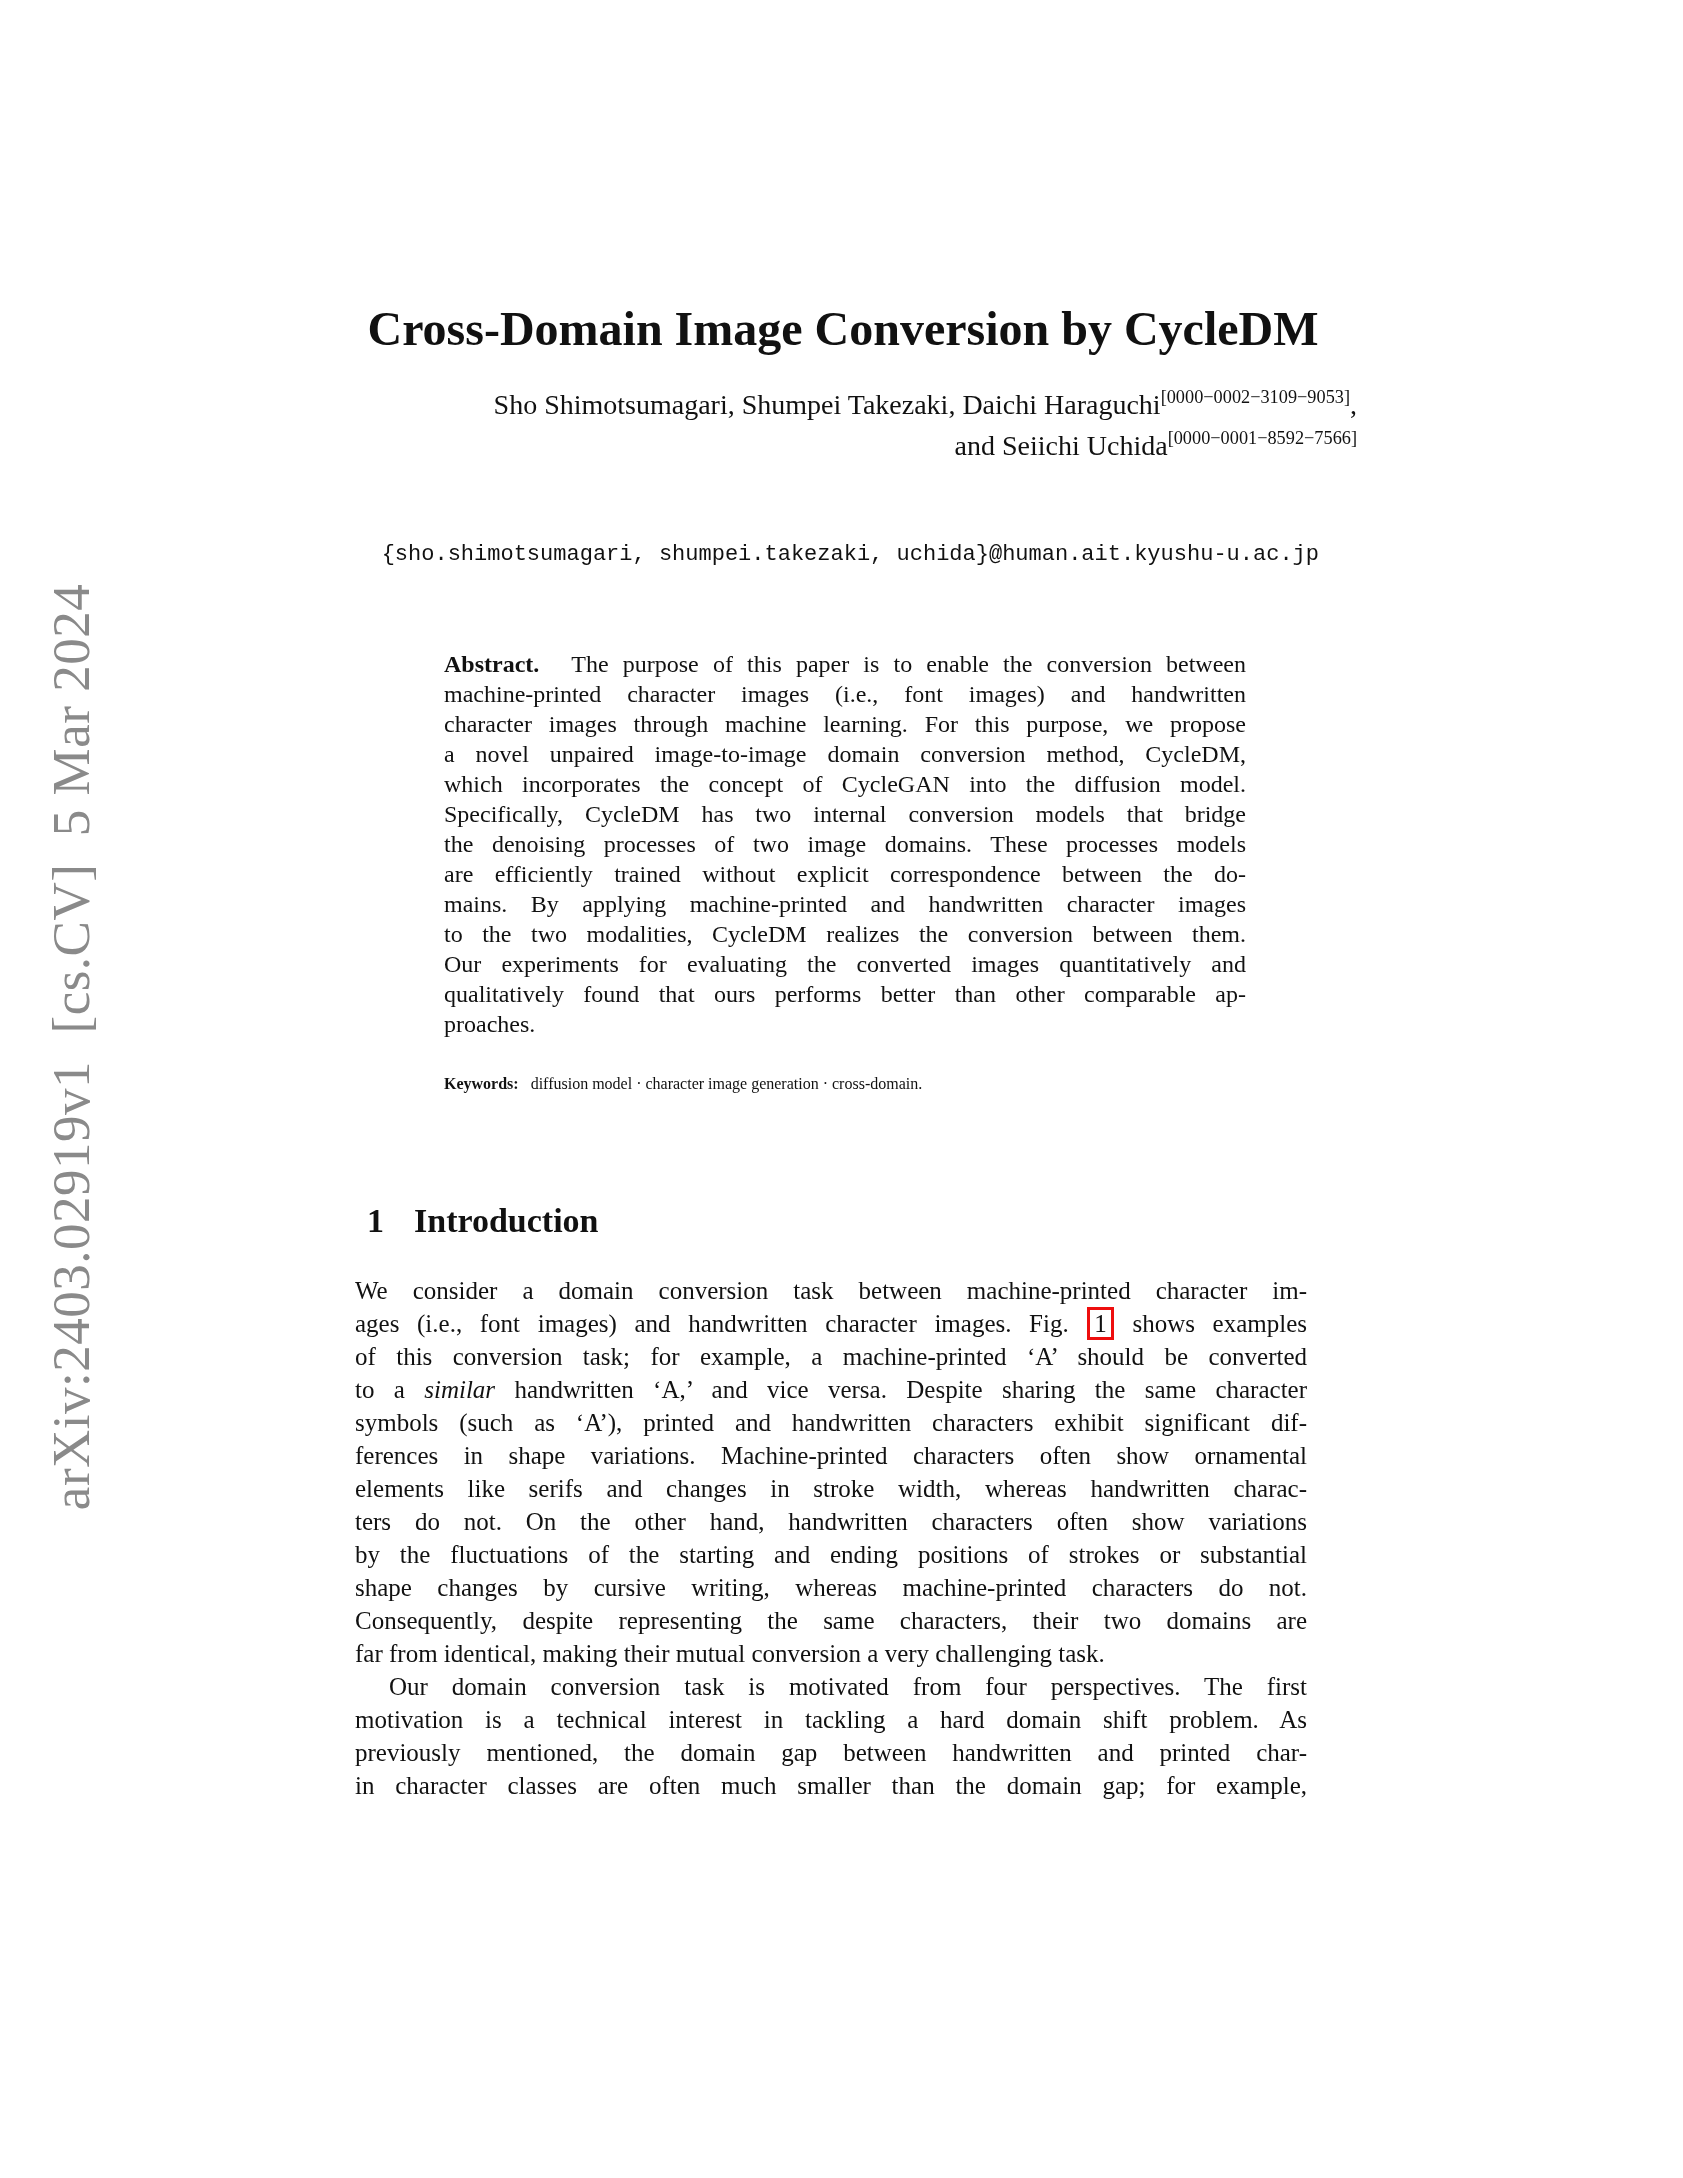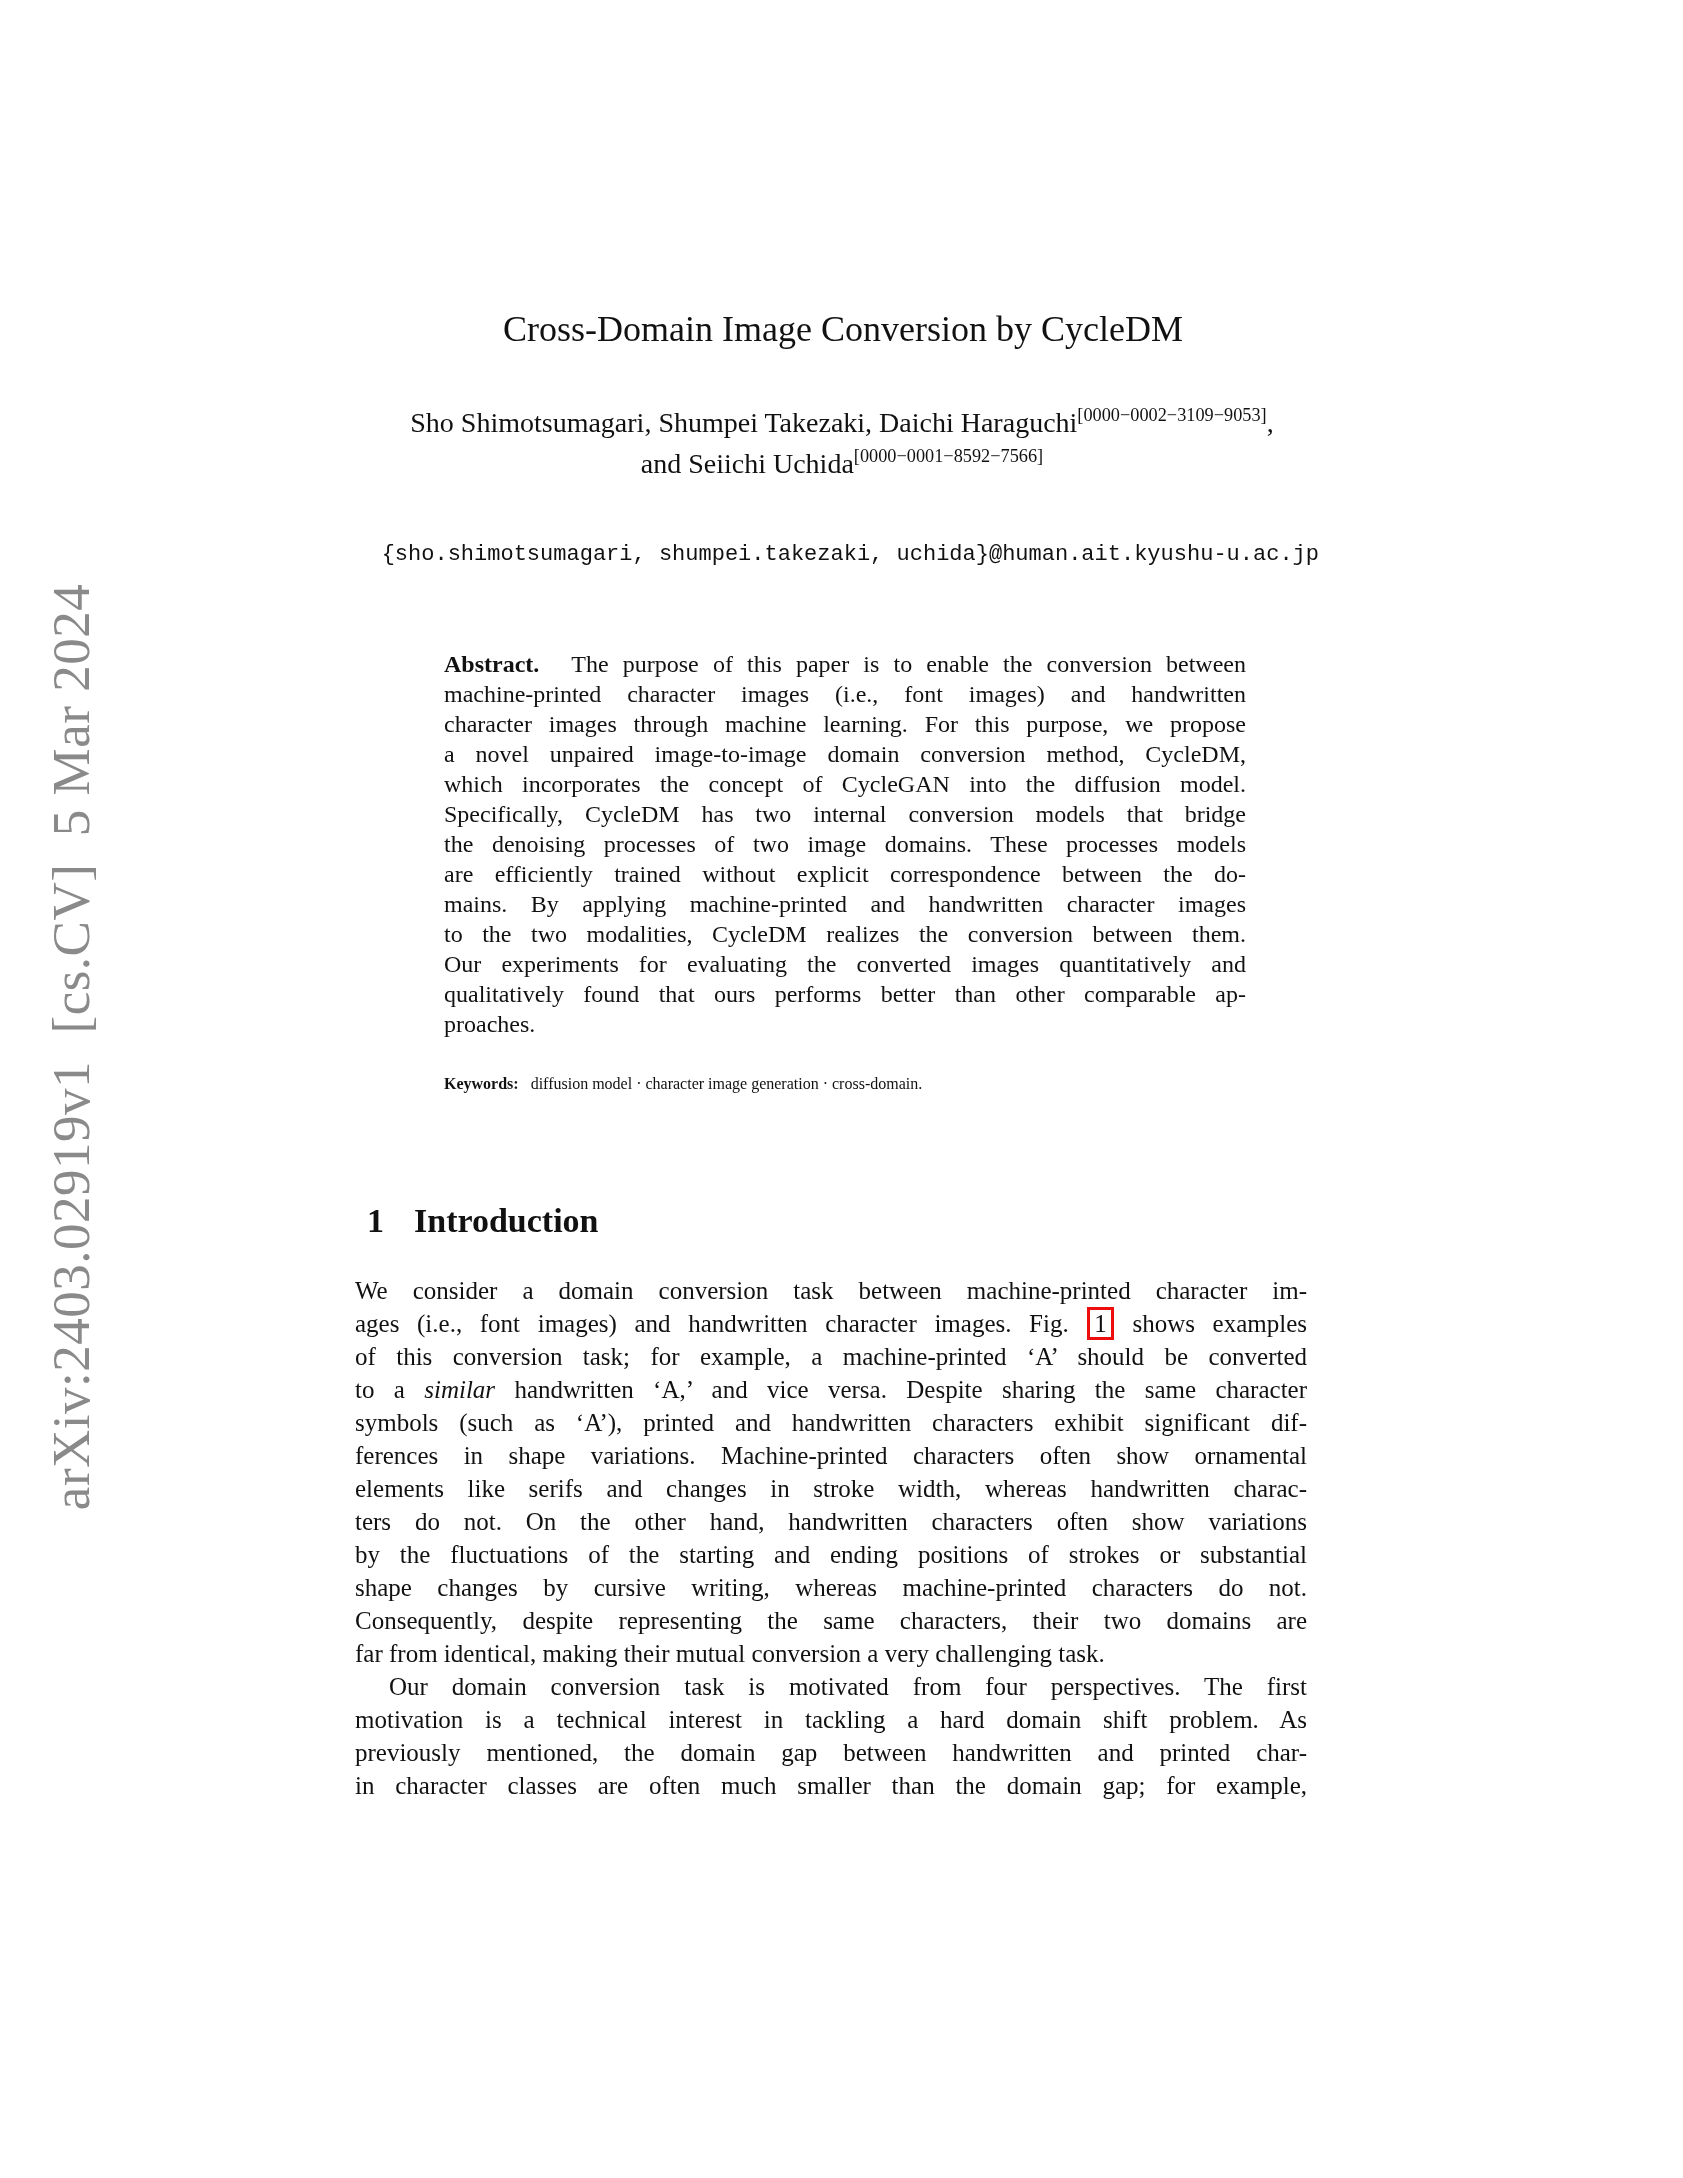--- a/index.html
+++ b/index.html
@@ -33,30 +33,30 @@
     color: #8a8a8a;
   }
 
   
   .title {
     position: absolute;
     top: 305px;
     left: 367px;
     width: 952px;
     text-align: center;
-    font-size: 36px;
-    font-weight: normal;
+    font-size: 48px;
+    font-weight: bold;
     line-height: 48px;
   }
   .authors {
     position: absolute;
-    top: 404px;
+    top: 386px;
     left: 327px;
     width: 1030px;
-    text-align: center;
+    text-align: right;
     font-size: 28px;
     line-height: 37px;
   }
   .authors .sup {
     font-size: 18.3px;
     position: relative;
     top: -11px;
   }
   .affiliation {
     position: absolute;

